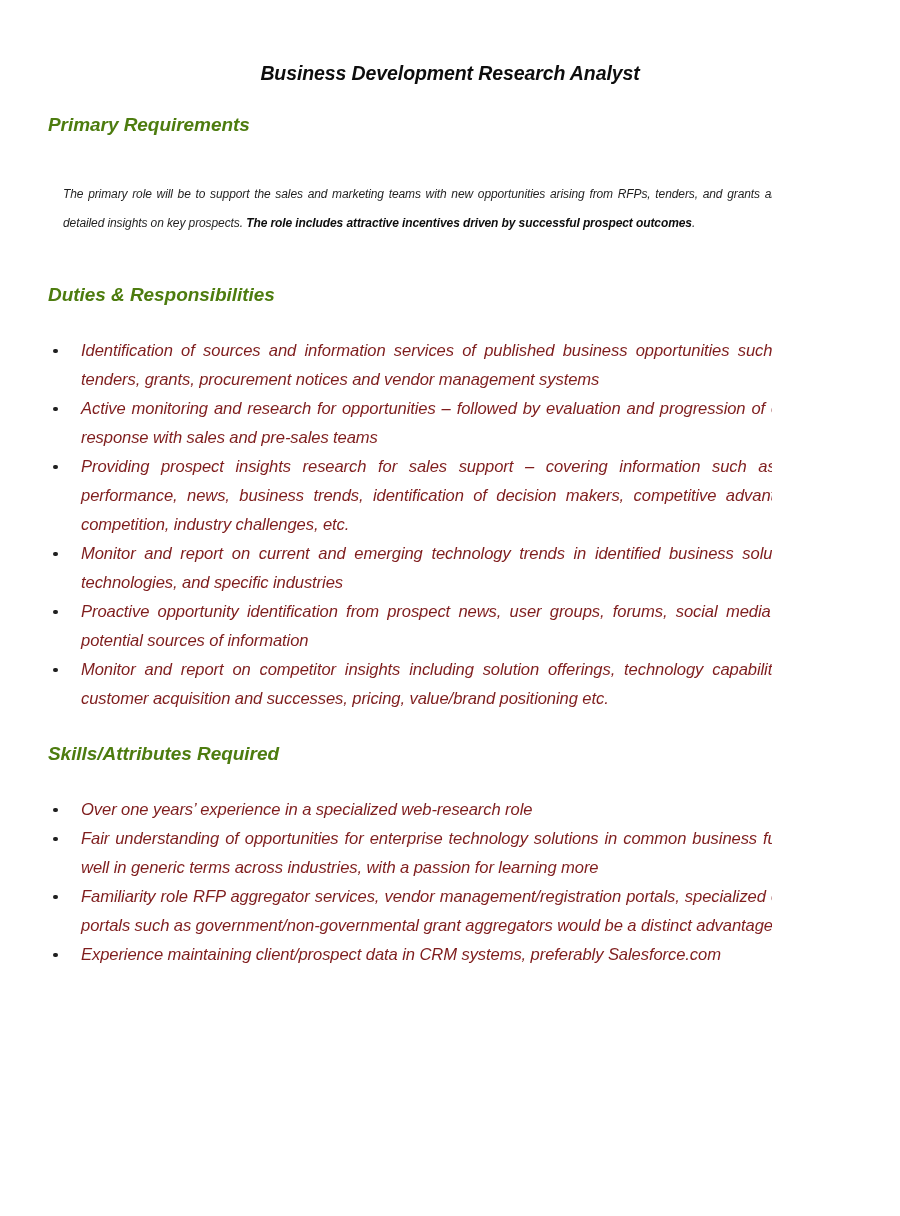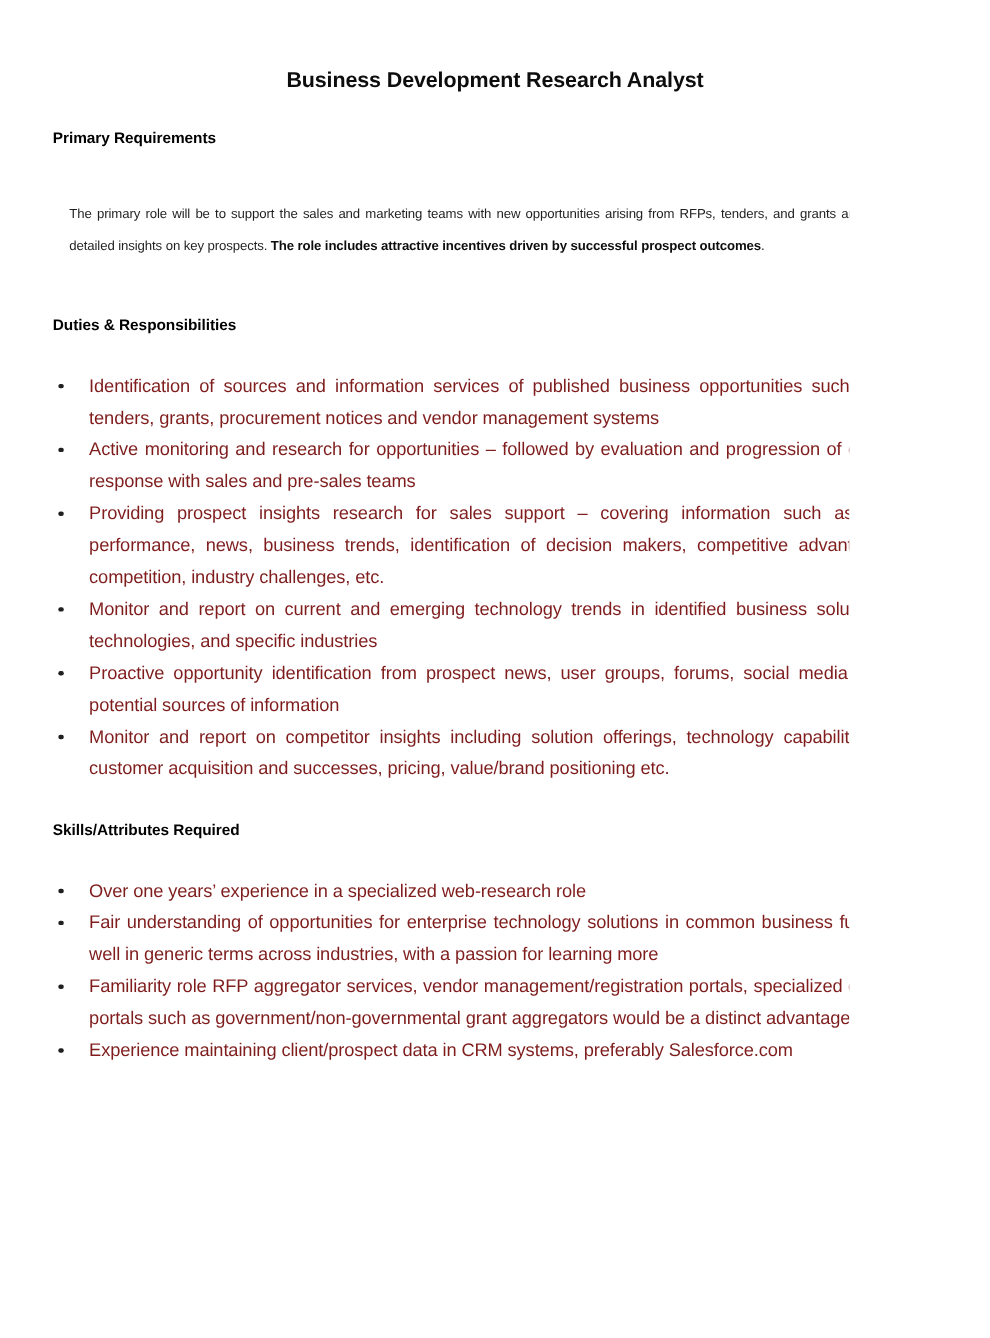--- a/index.html
+++ b/index.html
@@ -13,42 +13,43 @@
     color: #1a1a1a;
   }
   .page {
     position: relative;
     width: 772px;
     height: 1216px;
     background: #ffffff;
     box-sizing: border-box;
     padding: 0;
     overflow: hidden;
+    font-style: italic;
   }
   .content {
     position: absolute;
     left: 48px;
     top: 0;
     width: 804px;
   }
   .doc-title {
     text-align: center;
     font-size: 19.5px;
     font-weight: bold;
     letter-spacing: -0.1px;
     margin: 0;
     padding-top: 60px;
     line-height: 26px;
     color: #0d0d0d;
   }
   .section-heading {
-    font-size: 14px;
+    font-size: 19px;
     font-weight: bold;
     line-height: 22px;
-    color: #000000;
+    color: #4d7c0f;
     margin: 0;
     letter-spacing: -0.05px;
   }
   .para {
     font-size: 12px;
     line-height: 29px;
     text-align: justify;
     text-justify: inter-word;
     margin: 15px;
     color: #1f1f1f;

